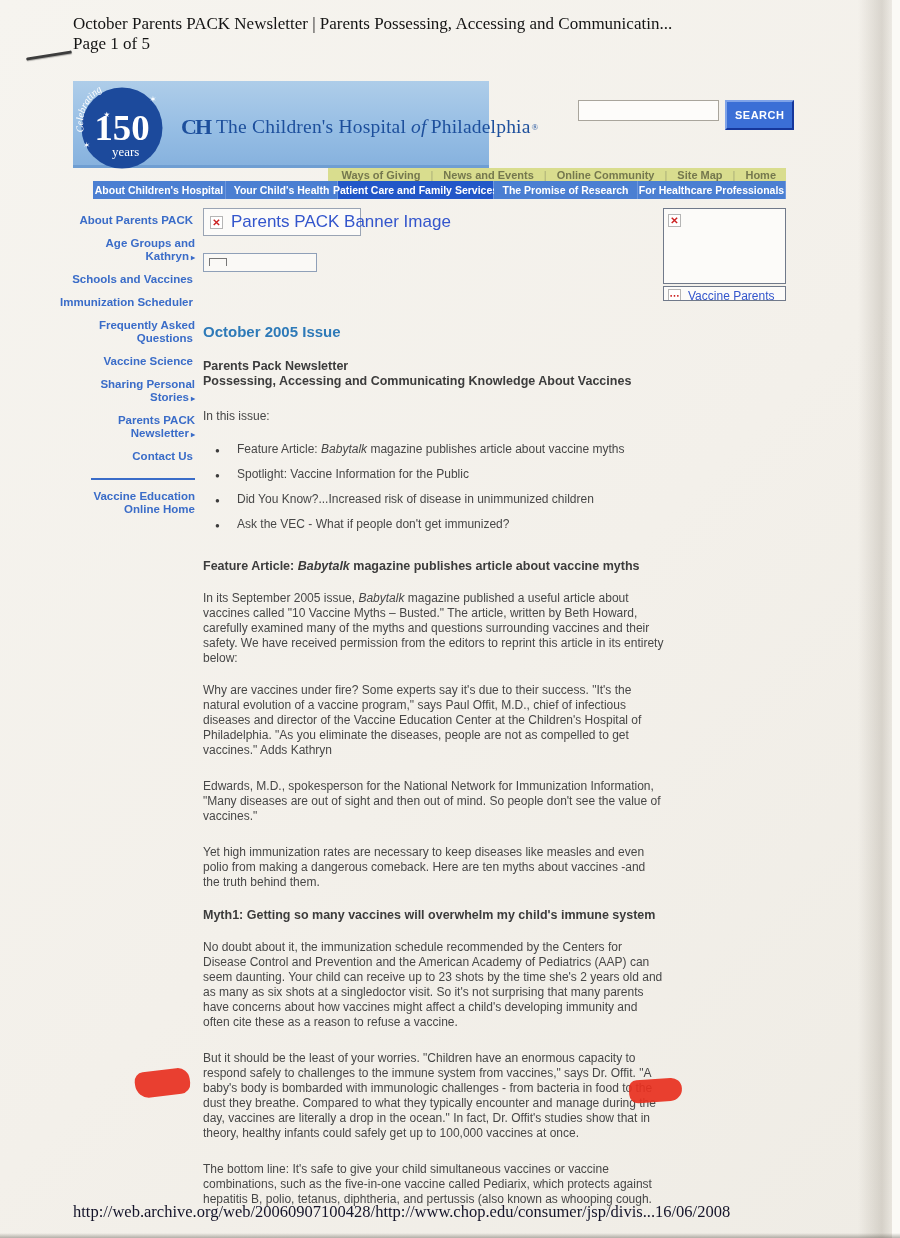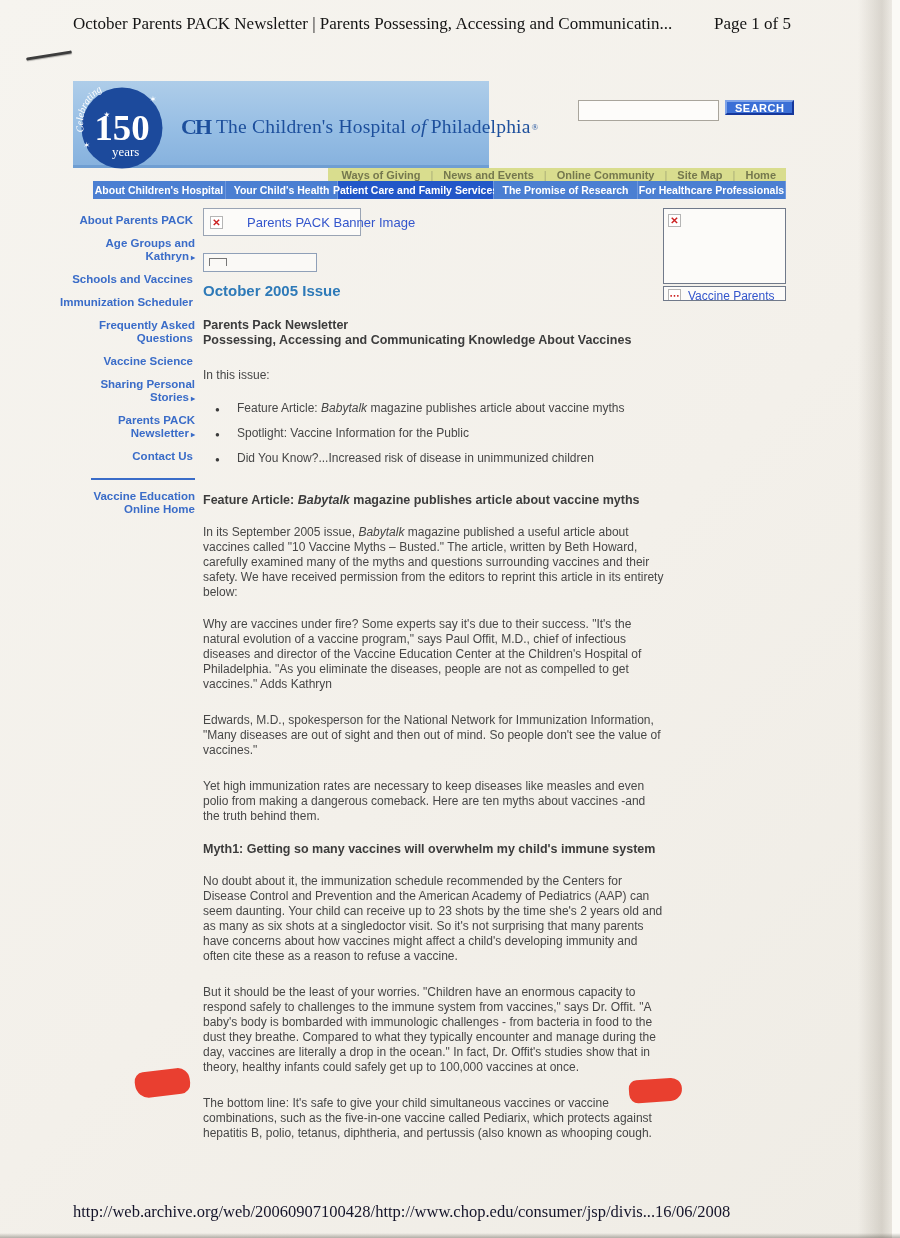--- a/index.html
+++ b/index.html
@@ -13,39 +13,39 @@
   .edge-right { position:absolute; top:0; right:8px; width:34px; height:100%;
     background:linear-gradient(90deg, rgba(0,0,0,0) 0%, rgba(110,100,85,0.20) 70%, rgba(110,100,85,0.05) 100%); }
   .edge-far-right { position:absolute; top:0; right:0; width:8px; height:100%; background:#fbfaf6; }
   .edge-bottom { position:absolute; left:0; bottom:0; width:100%; height:5px;
     background:linear-gradient(180deg, rgba(0,0,0,0), rgba(60,55,45,0.35)); }
   .staple { position:absolute; left:26px; top:54px; width:46px; height:3px;
     background:#3c3c3c; transform:rotate(-9deg); border-radius:2px; box-shadow:0 1px 1px rgba(0,0,0,0.3); }
 
   
   .print-header { position:absolute; left:73px; top:14px; width:718px; display:flex;
-    justify-content:space-between; font-family:"Liberation Serif", serif; font-size:17px; color:#141414; }
+    justify-content:space-between; font-family:"Liberation Serif", serif; font-size:17px; color:#141414;flex-direction:column; }
   .print-footer { position:absolute; left:73px; top:1202px; width:718px; display:flex;
     font-family:"Liberation Serif", serif; font-size:16.5px; color:#14142a; }
 
   
   .banner { position:absolute; left:73px; top:81px; width:416px; height:87px;
     background:linear-gradient(180deg,#aecde9 0%,#95bde4 60%,#87b2de 100%);
     border-bottom:3px solid #6f9ed2; }
   .logo150 { position:absolute; left:3px; top:1px; }
   .chop-wordmark { position:absolute; left:108px; top:33px; display:flex; align-items:center;
     color:#1d4f9c; font-family:"Liberation Serif", serif; font-size:19.5px; letter-spacing:0.2px; white-space:nowrap; }
   .chop-wordmark .of { font-style:italic; padding:0 4px 0 5px; }
   .chop-wordmark sup { font-size:9px; margin-left:1px; }
   .ch-mark { font-weight:bold; font-size:22px; margin-right:6px; letter-spacing:-2px; }
 
   
   .search-row { position:absolute; left:578px; top:100px; display:flex; align-items:flex-start; }
   .search-input { width:141px; height:21px; border:1px solid #a9a59c; background:#fdfcfa; font-size:12px; padding:0 4px; }
-  .search-btn { margin-left:6px; height:15px; padding:0 8px; background:#3b6fd6; color:#fff;
+  .search-btn { margin-left:6px; height:30px; padding:0 8px; background:#3b6fd6; color:#fff;
     font-weight:bold; font-size:11px; letter-spacing:0.5px; border:2px solid; border-color:#7fa3e8 #16379b #16379b #7fa3e8;
     font-family:"Liberation Sans", sans-serif; cursor:pointer; }
 
   
   .utility-nav { position:absolute; left:328px; top:168px; width:458px; height:13px;
     background:#d9dd8e; display:flex; justify-content:flex-end; align-items:center;
     font-size:11px; font-weight:bold; color:#75784e; }
   .utility-nav .uitem { padding:0 10px; cursor:pointer; white-space:nowrap; }
   .utility-nav .usep { color:#a9ac79; font-weight:normal; }
 
@@ -63,35 +63,35 @@
   .sidebar .sitem { margin-bottom:9px; cursor:pointer; }
   .sidebar .arrow { font-size:8px; margin-left:2px; }
   .sidebar .sdivider { border:none; border-top:2px solid #3a6cc8; width:104px; margin:14px 0 10px auto; }
   .sidebar .shome { cursor:pointer; }
 
   
   .ph-banner { position:absolute; left:203px; top:208px; width:158px; height:28px;
     border:1px solid #9aa4b4; background:#fcfbf9; display:flex; align-items:center; padding-left:6px; }
   .broken-ico { width:13px; height:13px; background:#fff; border:1px solid #b5b5b5;
     color:#cc2222; font-size:10px; font-weight:bold; line-height:11px; text-align:center; flex:none; }
-  .ph-banner .lbl { color:#3355cc; font-size:13px; margin-left:24px; white-space:nowrap; }
+  .ph-banner .lbl { color:#3355cc; font-size:17px; margin-left:8px; white-space:nowrap; }
   .small-box { position:absolute; left:203px; top:253px; width:114px; height:19px;
     border:1px solid #8fa0b8; background:#faf9f6; }
   .small-box .mini { position:absolute; left:5px; top:4px; width:18px; height:8px; border:1px solid #777; border-bottom:none; }
 
   .right-panel { position:absolute; left:663px; top:208px; width:123px; }
   .rp-photo { height:76px; border:1px solid #70798a; background:#fcfbf9; padding:5px 4px; display:flex; }
   .rp-photo .lbl { color:#333; font-size:11px; line-height:13px; margin-left:6px; }
   .rp-partial { margin-top:2px; height:15px; border:1px solid #70798a; background:#fcfbf9;
     overflow:hidden; display:flex; align-items:flex-start; padding:2px 0 0 4px; }
   .rp-partial .lbl { color:#3355cc; font-size:12px; margin-left:7px; white-space:nowrap; cursor:pointer; }
 
   
   .content { position:absolute; left:203px; top:283px; width:462px; font-size:12px; line-height:15px; }
-  .issue-heading { color:#2e7ab8; font-size:15px; font-weight:bold; margin-bottom:20px; }
+  .issue-heading { color:#2e7ab8; font-size:15px; font-weight:bold; margin-bottom:20px;margin-top:41px; }
   .article-title { color:#3c3c3c; font-weight:bold; font-size:12.5px; line-height:15px; margin-bottom:20px; }
   .in-this-issue { margin-bottom:18px; }
   ul.issue-list { list-style:none; margin-bottom:26px; }
   ul.issue-list li { position:relative; padding-left:34px; margin-bottom:10px; }
   ul.issue-list li::before { content:"●"; position:absolute; left:12px; top:1px; font-size:8px; color:#3c3c3c; }
   .h-feature, .h-myth { color:#3c3c3c; font-weight:bold; font-size:12.5px; line-height:16px; margin:0 0 17px 0; }
   .content p { margin-bottom:17px; }
   .content p.gap { margin-bottom:21px; }
   em.mag { font-style:italic; }
 
@@ -200,20 +200,21 @@
     <div class="issue-heading">October 2005 Issue</div>
     <div class="article-title">
       <div>Parents Pack Newsletter</div>
       <div>Possessing, Accessing and Communicating Knowledge About Vaccines</div>
     </div>
     <div class="in-this-issue">In this issue:</div>
     <ul class="issue-list">
       <li><span>Feature Article: </span><em class="mag">Babytalk</em><span> magazine publishes article about vaccine myths</span></li>
       <li>Spotlight: Vaccine Information for the Public</li>
       <li>Did You Know?...Increased risk of disease in unimmunized children</li>
+      <li>Ask the VEC - What if people don't get immunized?</li>
     </ul>
     <h3 class="h-feature">
       <span>Feature Article: </span><em class="mag">Babytalk</em><span> magazine publishes article about vaccine myths</span>
     </h3>
     <p><span>In its September 2005 issue, </span><em class="mag">Babytalk</em><span> magazine published a useful article about vaccines called "10 Vaccine Myths – Busted." The article, written by Beth Howard, carefully examined many of the myths and questions surrounding vaccines and their safety. We have received permission from the editors to reprint this article in its entirety below:</span></p>
     <p class="gap">Why are vaccines under fire? Some experts say it's due to their success. "It's the natural evolution of a vaccine program," says Paul Offit, M.D., chief of infectious diseases and director of the Vaccine Education Center at the Children's Hospital of Philadelphia. "As you eliminate the diseases, people are not as compelled to get vaccines." Adds Kathryn</p>
     <p class="gap">Edwards, M.D., spokesperson for the National Network for Immunization Information, "Many diseases are out of sight and then out of mind. So people don't see the value of vaccines."</p>
     <p>Yet high immunization rates are necessary to keep diseases like measles and even polio from making a dangerous comeback. Here are ten myths about vaccines -and the truth behind them.</p>
     <h3 class="h-myth">Myth1: Getting so many vaccines will overwhelm my child's immune system</h3>
     <p class="gap">No doubt about it, the immunization schedule recommended by the Centers for Disease Control and Prevention and the American Academy of Pediatrics (AAP) can seem daunting. Your child can receive up to 23 shots by the time she's 2 years old and as many as six shots at a singledoctor visit. So it's not surprising that many parents have concerns about how vaccines might affect a child's developing immunity and often cite these as a reason to refuse a vaccine.</p>

